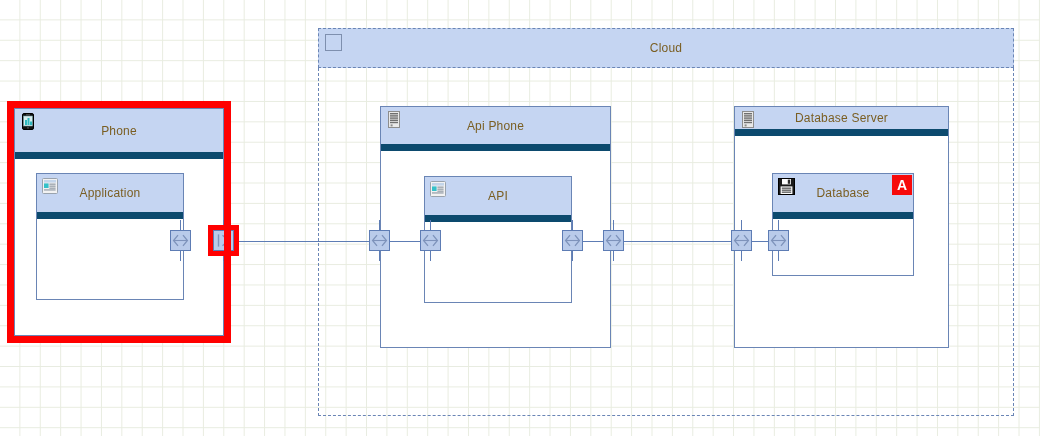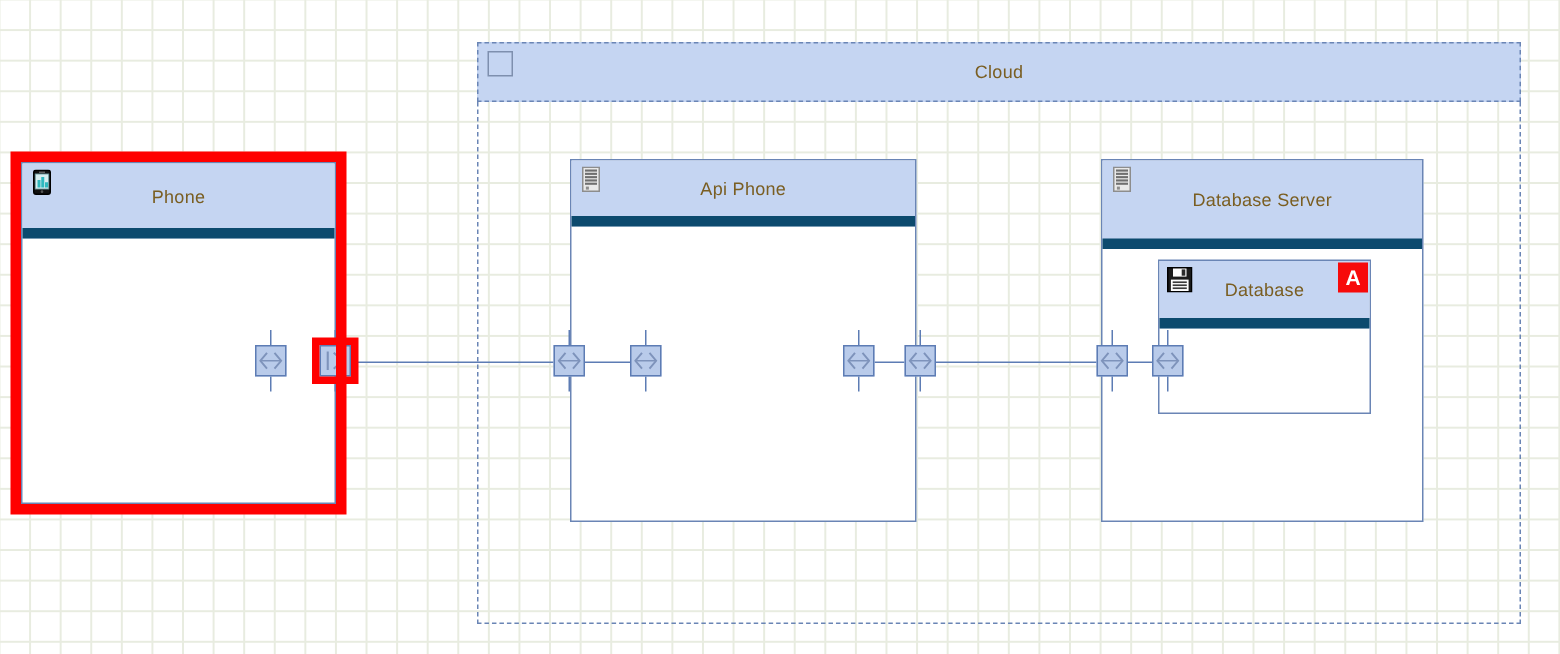--- a/index.html
+++ b/index.html
@@ -169,41 +169,73 @@
           <rect x="7.5" y="5" width="2" height="7" fill="#2fb9bf"></rect>
           <rect x="10" y="8.5" width="2" height="3.5" fill="#2fb9bf"></rect>
           <rect x="6" y="1.4" width="4" height="0.9" fill="#666"></rect>
           <circle cx="8" cy="14.8" r="0.9" fill="#555"></circle>
         </svg>
       </span>
       <span class="node-title">Phone</span>
     </div>
   </div>
 
+  <div class="node" id="node-application" style="left: 36px; top: 173px; width: 148px; height: 127px;">
+    <div class="node-header-band" id="node-application-header" style="height: 45px;">
+      <span class="icon">
+        <svg width="16" height="16" viewBox="0 0 16 16">
+          <rect x="0.5" y="0.5" width="15" height="15" rx="1" fill="#f2f2f2" stroke="#9aa3ad"></rect>
+          <rect x="2" y="2" width="12" height="2.6" fill="#c3d5ea"></rect>
+          <rect x="2" y="5.4" width="4.6" height="4.6" fill="#35c0c9"></rect>
+          <rect x="7.4" y="5.6" width="6.2" height="1.1" fill="#8a949f"></rect>
+          <rect x="7.4" y="7.6" width="6.2" height="1.1" fill="#8a949f"></rect>
+          <rect x="7.4" y="9.6" width="6.2" height="1.1" fill="#8a949f"></rect>
+          <rect x="2" y="11.4" width="11.6" height="1.1" fill="#8a949f"></rect>
+        </svg>
+      </span>
+      <span class="node-title">Application</span>
+    </div>
+  </div>
 
   <div class="node" id="node-api-server" style="left: 380px; top: 106px; width: 231px; height: 242px;">
     <div class="node-header-band" id="node-api-server-header" style="height: 44px;">
       <span class="icon">
         <svg width="16" height="17" viewBox="0 0 16 17">
           <rect x="2.5" y="0.5" width="11" height="16" fill="#e9e9e9" stroke="#8d8d8d"></rect>
           <rect x="4" y="2" width="8" height="1.4" fill="#6f6f6f"></rect>
           <rect x="4" y="4.2" width="8" height="1.4" fill="#6f6f6f"></rect>
           <rect x="4" y="6.4" width="8" height="1.4" fill="#6f6f6f"></rect>
           <rect x="4" y="8.6" width="8" height="1.4" fill="#6f6f6f"></rect>
           <rect x="4" y="10.8" width="8" height="1.4" fill="#6f6f6f"></rect>
           <rect x="4.6" y="13.4" width="2" height="2" fill="#8d8d8d"></rect>
         </svg>
       </span>
       <span class="node-title">Api Phone</span>
     </div>
   </div>
 
+  <div class="node" id="node-api" style="left: 424px; top: 176px; width: 148px; height: 127px;">
+    <div class="node-header-band" id="node-api-header" style="height: 45px;">
+      <span class="icon">
+        <svg width="16" height="16" viewBox="0 0 16 16">
+          <rect x="0.5" y="0.5" width="15" height="15" rx="1" fill="#f2f2f2" stroke="#9aa3ad"></rect>
+          <rect x="2" y="2" width="12" height="2.6" fill="#c3d5ea"></rect>
+          <rect x="2" y="5.4" width="4.6" height="4.6" fill="#35c0c9"></rect>
+          <rect x="7.4" y="5.6" width="6.2" height="1.1" fill="#8a949f"></rect>
+          <rect x="7.4" y="7.6" width="6.2" height="1.1" fill="#8a949f"></rect>
+          <rect x="7.4" y="9.6" width="6.2" height="1.1" fill="#8a949f"></rect>
+          <rect x="2" y="11.4" width="11.6" height="1.1" fill="#8a949f"></rect>
+        </svg>
+      </span>
+      <span class="node-title">API</span>
+    </div>
+  </div>
 
   <div class="node" id="node-database-server" style="left: 734px; top: 106px; width: 215px; height: 242px;">
-    <div class="node-header-band" id="node-database-server-header" style="height: 59px;">
+    <div class="node-header-band" id="node-database-server-header" style="height: 29px;">
       <span class="icon">
         <svg width="16" height="17" viewBox="0 0 16 17">
           <rect x="2.5" y="0.5" width="11" height="16" fill="#e9e9e9" stroke="#8d8d8d"></rect>
           <rect x="4" y="2" width="8" height="1.4" fill="#6f6f6f"></rect>
           <rect x="4" y="4.2" width="8" height="1.4" fill="#6f6f6f"></rect>
           <rect x="4" y="6.4" width="8" height="1.4" fill="#6f6f6f"></rect>
           <rect x="4" y="8.6" width="8" height="1.4" fill="#6f6f6f"></rect>
           <rect x="4" y="10.8" width="8" height="1.4" fill="#6f6f6f"></rect>
           <rect x="4.6" y="13.4" width="2" height="2" fill="#8d8d8d"></rect>
         </svg>

